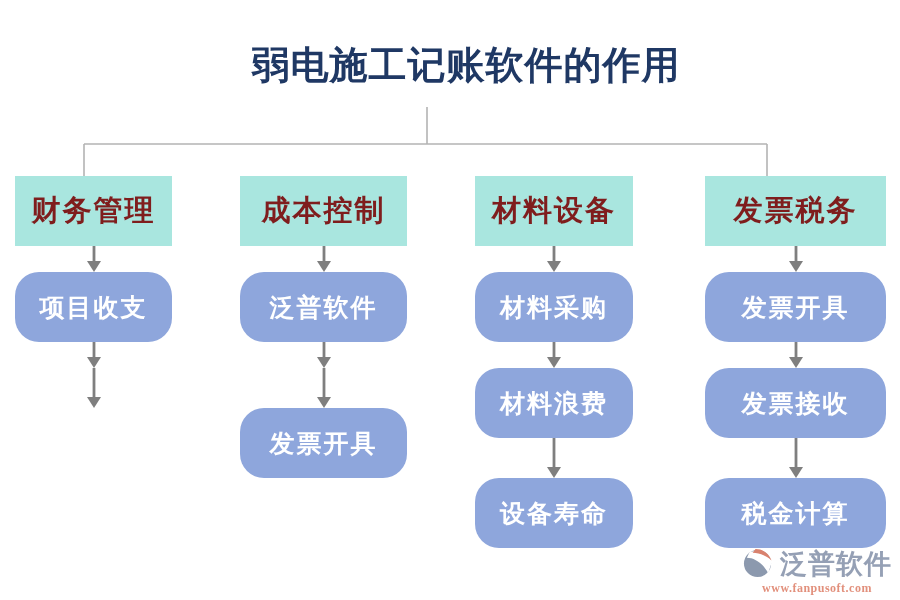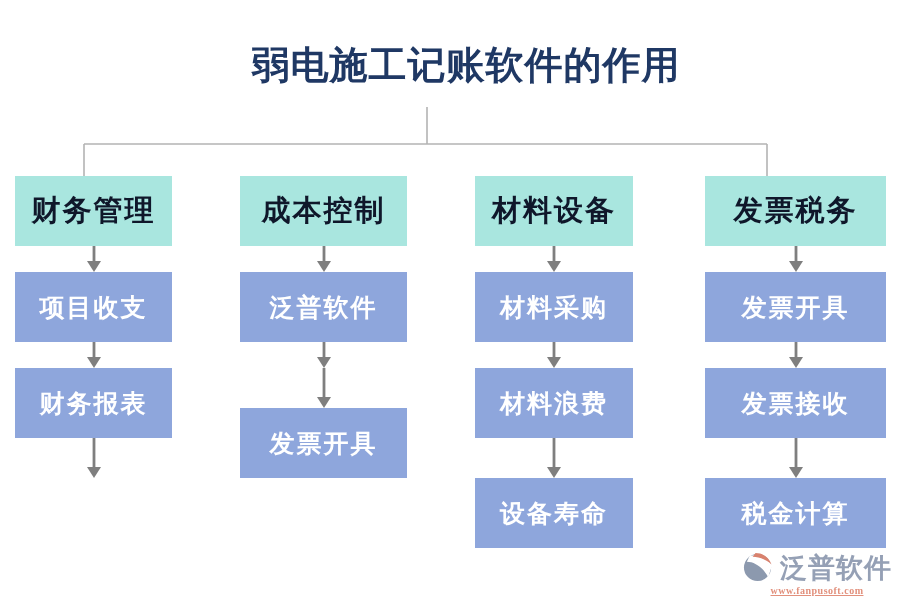--- a/index.html
+++ b/index.html
@@ -24,54 +24,54 @@
     position:absolute;top:176px;
     display:flex;flex-direction:column;align-items:center;
   }
   .col-0{left:15px;width:157px;}
   .col-1{left:240px;width:167px;}
   .col-2{left:475px;width:158px;}
   .col-3{left:705px;width:181px;}
   .hdr{
     width:100%;height:70px;
     background:#A9E6DF;
-    color:#0f172a;
+    color:#7f1d1d;
     font-weight:bold;font-size:29px;letter-spacing:2px;
     display:flex;align-items:center;justify-content:center;
     box-sizing:border-box;
   }
   .flow-box{
     width:100%;height:70px;
     background:#8EA6DC;
     color:#ffffff;
     font-weight:bold;font-size:25px;letter-spacing:2px;
     display:flex;align-items:center;justify-content:center;
     box-sizing:border-box;
+    border-radius:24px;
   }
   .arrow-wrap{
     display:flex;align-items:center;justify-content:center;
     line-height:0;
   }
   .footer{
     position:absolute;right:8px;bottom:4px;
     text-align:center;
   }
   .footer-top{
     display:flex;align-items:center;justify-content:flex-start;
     gap:7px;line-height:1;
   }
   .brand{
     font-weight:bold;font-size:27px;
     color:#95A0B5;letter-spacing:1px;
   }
   .footer-url{
-    font-weight:bold;font-size:10px;
+    font-weight:bold;font-size:12px;
     color:#E2907C;letter-spacing:0.5px;
     margin-top:-1px;
-    text-decoration:underline;
   }
 </style>
 </head>
 <body>
 
 <div class="canvas">
 
   <div class="title">弱电施工记账软件的作用</div>
 
   <svg class="tree-lines" width="900" height="600">
@@ -89,21 +89,20 @@
           <polygon points="2,15 16,15 9,26" fill="#7F7F7F"></polygon>
         </svg>
       </div>
     <div class="flow-box">项目收支</div>
     <div class="arrow-wrap">
         <svg width="18" height="26">
           <line x1="9" y1="0" x2="9" y2="16" stroke="#7F7F7F" stroke-width="2.8"></line>
           <polygon points="2,15 16,15 9,26" fill="#7F7F7F"></polygon>
         </svg>
       </div>
-    <div class="flow-box">财务报表</div>
     <div class="arrow-wrap">
         <svg width="18" height="40">
           <line x1="9" y1="0" x2="9" y2="30" stroke="#7F7F7F" stroke-width="2.8"></line>
           <polygon points="2,29 16,29 9,40" fill="#7F7F7F"></polygon>
         </svg>
       </div>
   </div>
 
   <div class="col col-1">
     <div class="hdr">成本控制</div>

